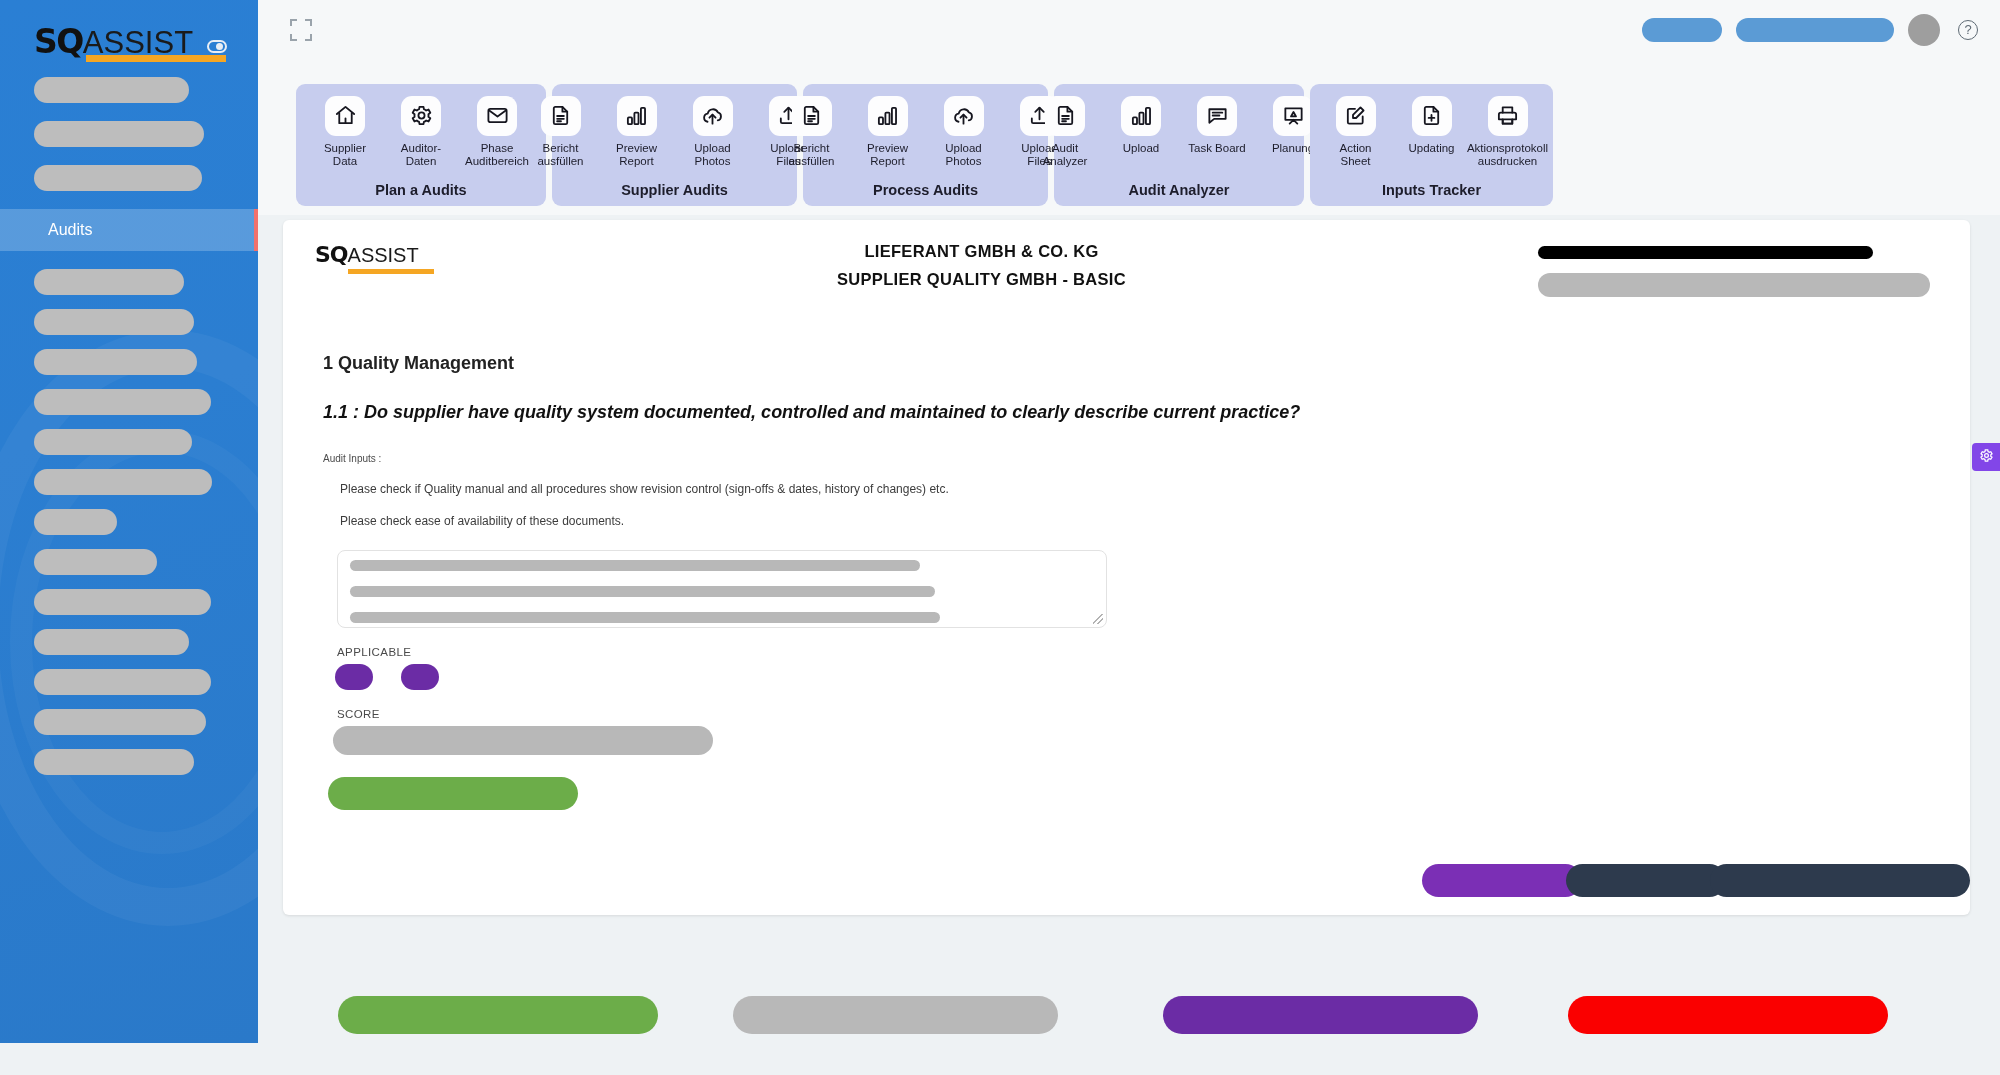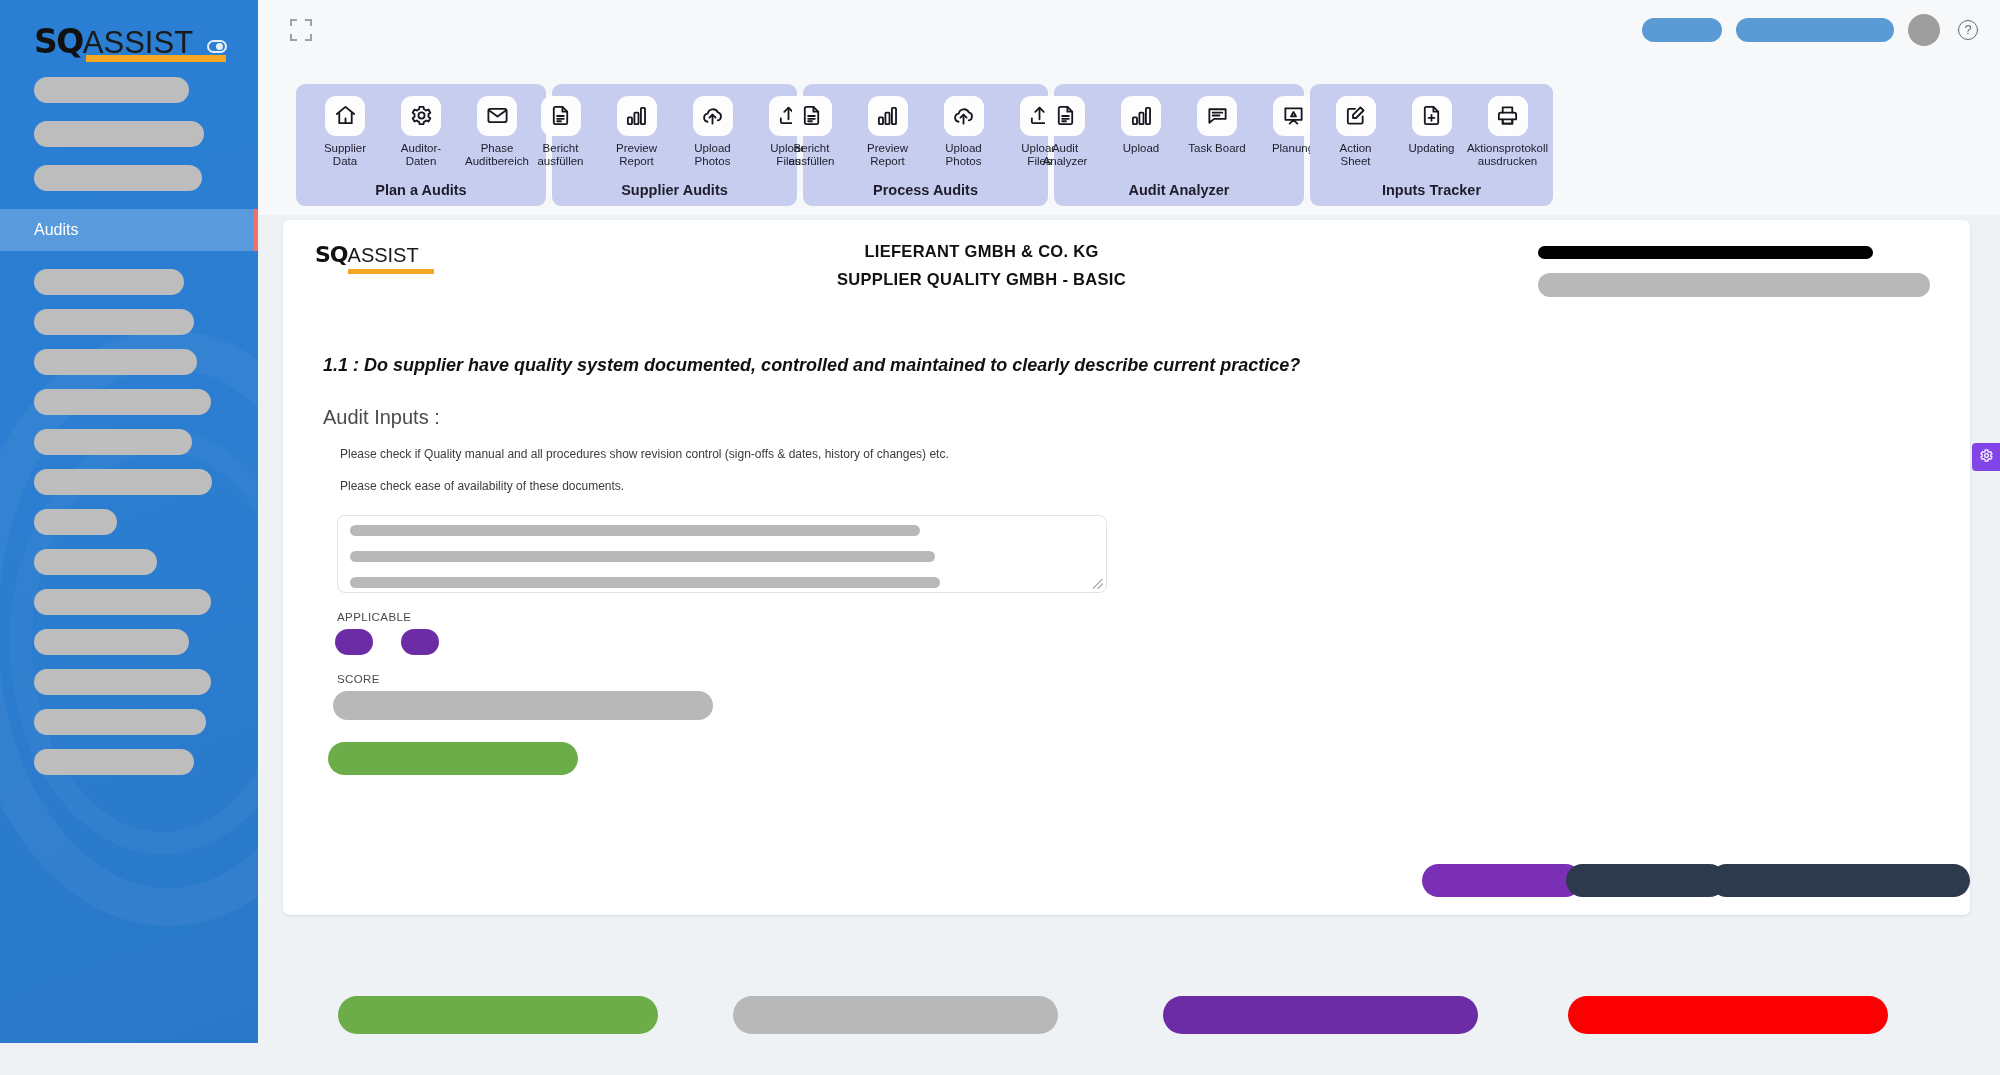--- a/index.html
+++ b/index.html
@@ -62,21 +62,21 @@
     background:#e8eef5; margin-right:2px;
   }
   .sb-pill {
     background:#bdbdbd; border-radius:16px; height:26px;
     margin:0 auto 18px 34px; position:relative; z-index:2;
   }
   .sb-active {
     position:relative; z-index:2;
     background:rgba(255,255,255,0.22);
     height:42px; line-height:42px;
-    padding-left:34px; color:#fff; font-size:16px;
+    padding-left:48px; color:#fff; font-size:16px;
     margin-bottom:18px;
   }
   .sb-active:after {
     content:""; position:absolute; right:0; top:0;
     width:4px; height:100%; background:#f2706b;
   }
   .sb-item { position:relative; z-index:2; margin-bottom:14px; padding-left:34px; }
   .sb-item .bar { background:#bdbdbd; border-radius:16px; height:26px; }
 
   
@@ -155,21 +155,21 @@
   .doc-titles { flex:1; text-align:center; }
   .doc-t1 { font-size:16.5px; font-weight:bold; color:#111; letter-spacing:0.3px; }
   .doc-t2 { font-size:16.5px; font-weight:bold; color:#111; letter-spacing:0.3px; margin-top:9px; }
   .doc-meta { width:400px; padding-top:4px; }
   .redact-black { background:#000; border-radius:9px; height:13px; }
   .redact-gray { background:#b8b8b8; border-radius:13px; height:24px; margin-top:14px; }
 
   .doc-body { padding:30px 32px 0 32px; }
   .sec-title { font-size:18px; font-weight:bold; color:#222; margin:26px 0 0 8px; }
   .q-title { font-size:18px; font-weight:bold; color:#111; margin:28px 0 0 8px;font-style:italic; }
-  .ai-label { font-size:20px; color:#4b4b4b; margin:30px 0 0 8px; }
+  .ai-label { font-size:10px; color:#4b4b4b; margin:30px 0 0 8px; }
   .ai-line { font-size:12px; color:#3c3c3c; margin:18px 0 0 25px; }
 
   .ta-box {
     margin:22px 0 0 22px; width:770px; height:78px;
     border:1px solid #e2e2e2; border-radius:8px;
     padding:9px 12px; position:relative; background:#fff;
   }
   .ta-line { background:#b8b8b8; border-radius:7px; height:11px; margin-bottom:15px; }
   .ta-grip {
     position:absolute; right:3px; bottom:3px; width:10px; height:10px;
@@ -514,20 +514,21 @@
       <div class="doc-t1">LIEFERANT GMBH &amp; CO. KG</div>
       <div class="doc-t2">SUPPLIER QUALITY GMBH - BASIC</div>
     </div>
     <div class="doc-meta">
       <div class="redact-black" style="width:335px"></div>
       <div class="redact-gray" style="width:392px"></div>
     </div>
   </div>
 
   <div class="doc-body">
+    <div class="sec-title">1 Quality Management</div>
     <div class="q-title">1.1 : Do supplier have quality system documented, controlled and maintained to clearly describe current practice?</div>
     <div class="ai-label">Audit Inputs :</div>
     <div class="ai-line">Please check if Quality manual and all procedures show revision control (sign-offs &amp; dates, history of changes) etc.</div>
     <div class="ai-line">Please check ease of availability of these documents.</div>
 
     <div class="ta-box">
       <div id="ta-lines">
           <div class="ta-line" style="width: 570px;"></div>
           <div class="ta-line" style="width: 585px;"></div>
           <div class="ta-line" style="width: 590px;"></div>

